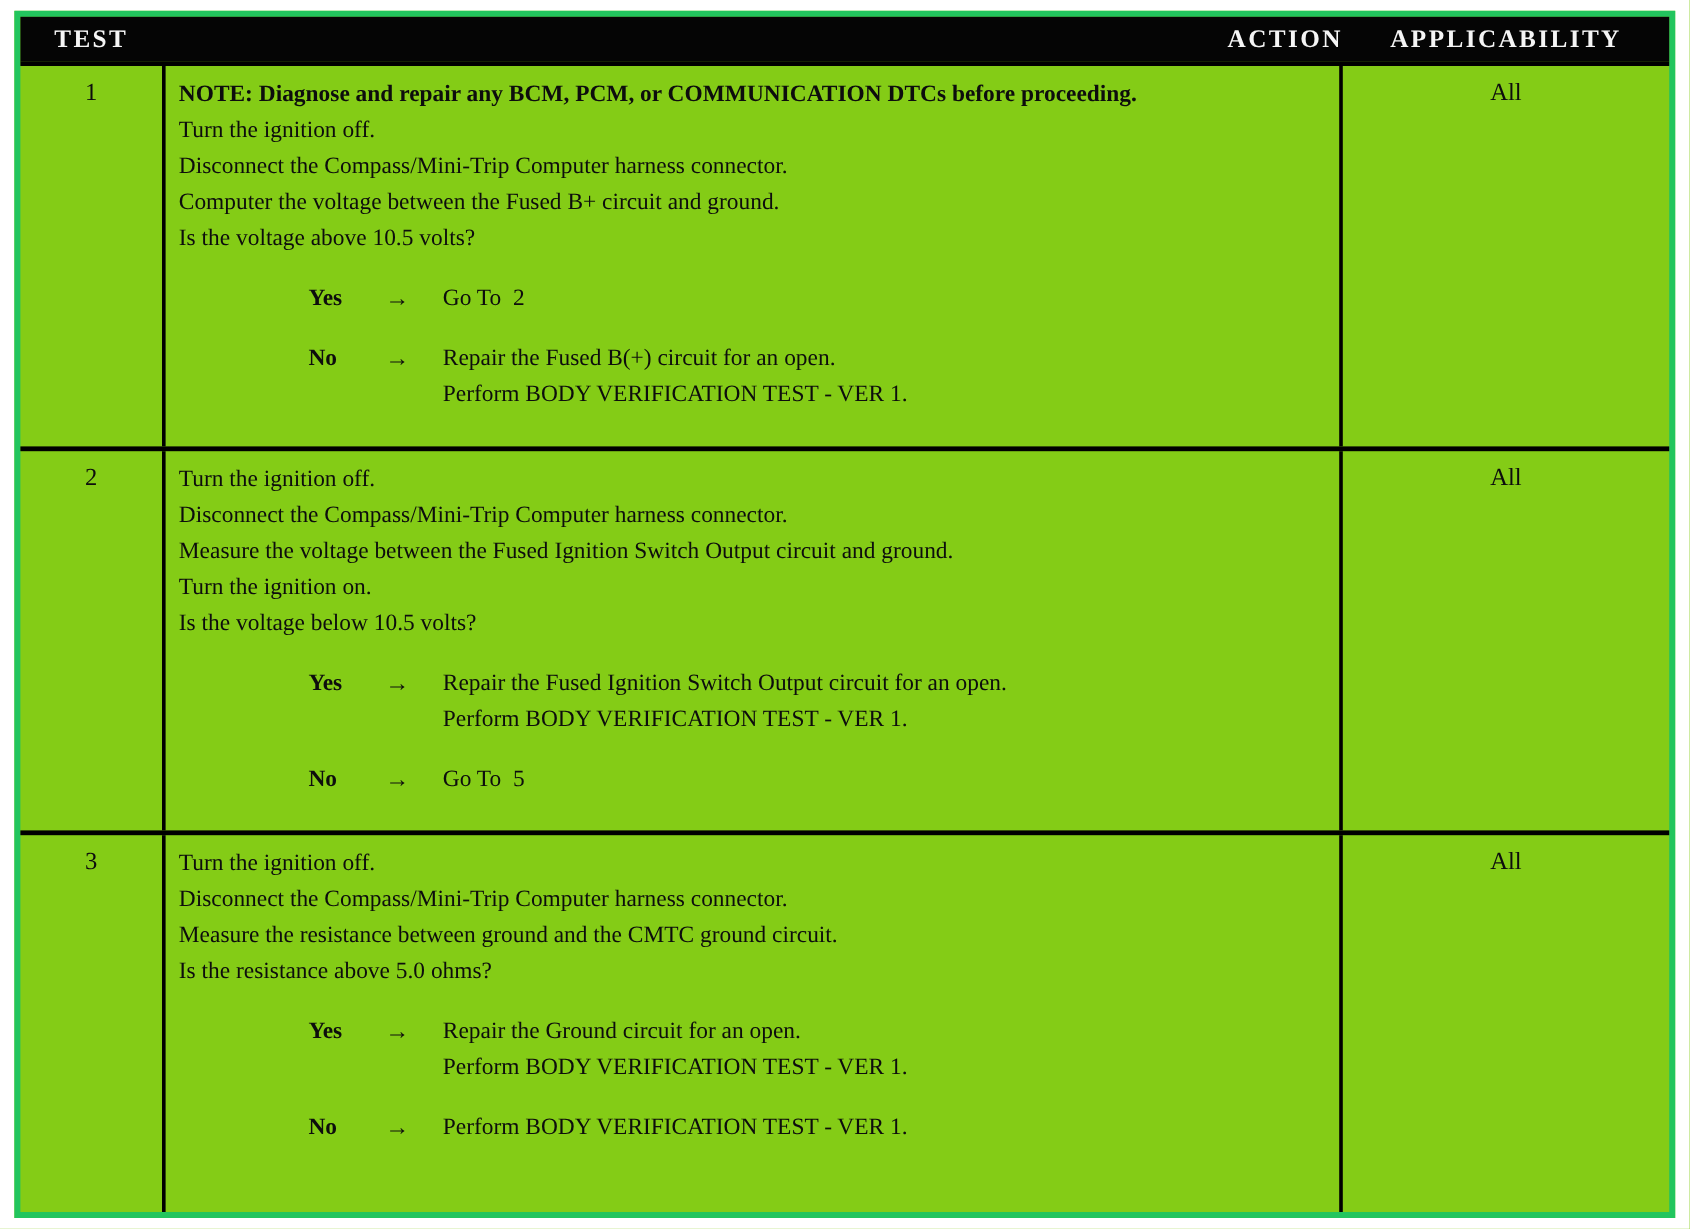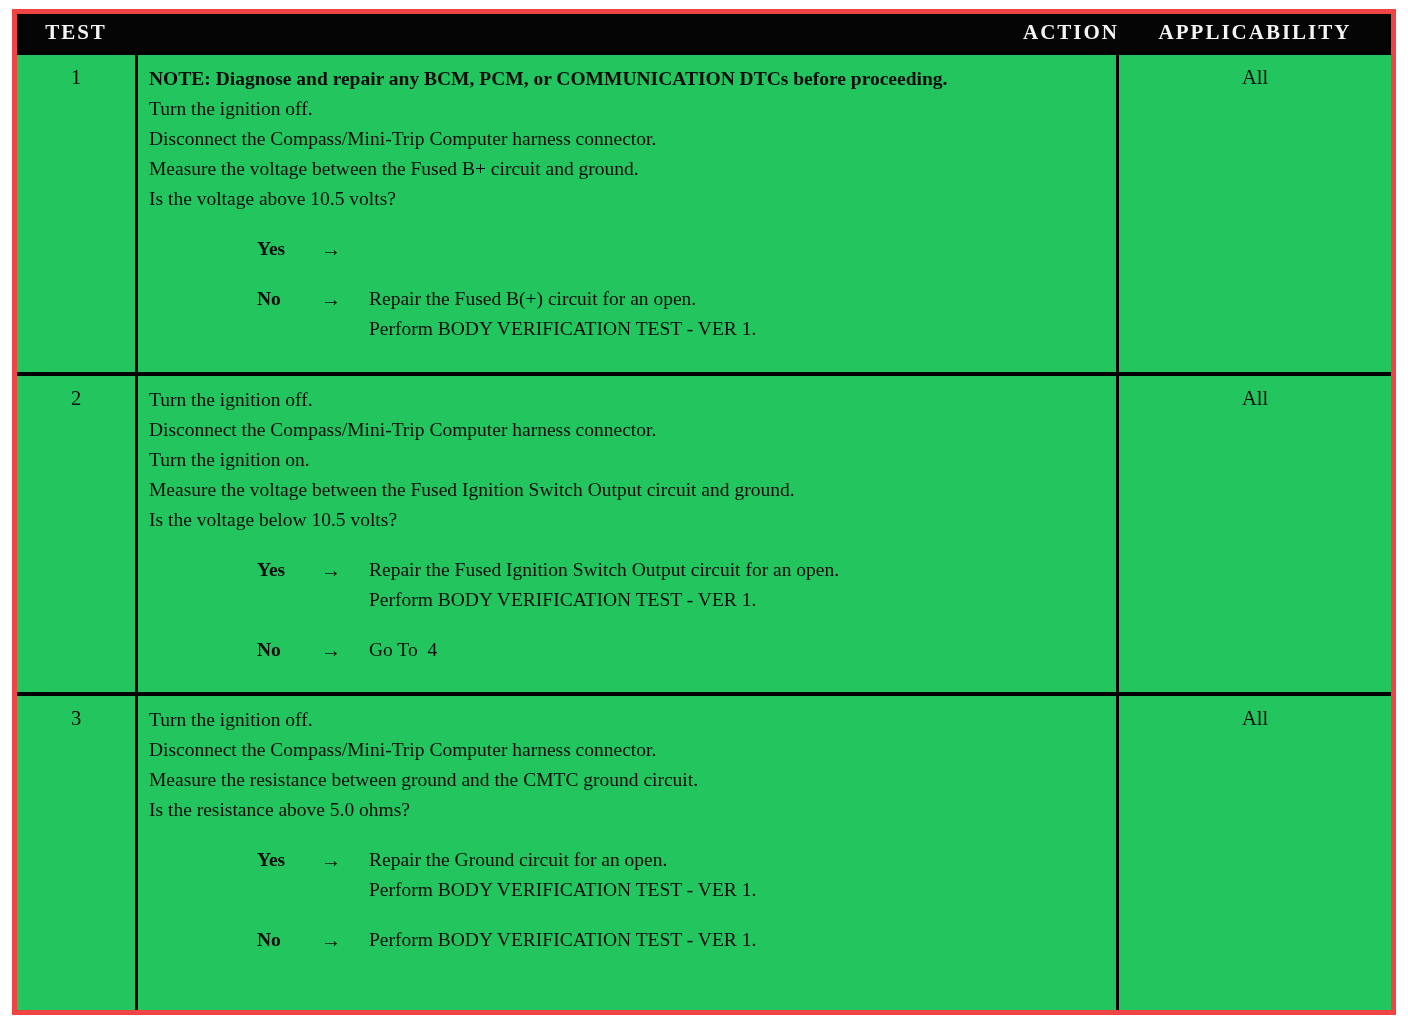--- a/index.html
+++ b/index.html
@@ -11,24 +11,24 @@
     overflow: hidden;
   }
   .page {
     width: 1408px;
     height: 1024px;
     padding: 9px 12px;
   }
   .doc-table {
     width: 100%;
     height: 1006px;
-    border: 5px solid #ef4444;
+    border: 5px solid #22c55e;
     display: flex;
     flex-direction: column;
-    background: #22c55e;
+    background: #84cc16;
   }
   .header-row {
     flex: 0 0 37px;
     display: flex;
     align-items: center;
     background: #050505;
     color: #f5f5f5;
     font-weight: bold;
     font-size: 21px;
     letter-spacing: 2px;
@@ -114,59 +114,62 @@
       <div class="col-action">ACTION</div>
       <div class="col-appl">APPLICABILITY</div>
     </div>
 
     <div class="body-row row-1">
       <div class="col-test">1</div>
       <div class="col-action">
         <p class="note">NOTE: Diagnose and repair any BCM, PCM, or COMMUNICATION DTCs before proceeding.</p>
         <p class="step">Turn the ignition off.</p>
         <p class="step">Disconnect the Compass/Mini-Trip Computer harness connector.</p>
-        <p class="step">Measure the voltage between the Fused B+ circuit and ground.</p>
+        <p class="step">Computer the voltage between the Fused B+ circuit and ground.</p>
         <p class="step">Is the voltage above 10.5 volts?</p>
         <div class="branch">
           <span class="branch-answer">Yes</span>
           <span class="branch-arrow">→</span>
+          <div class="branch-text">
+            <p class="branch-line">Go To  2</p>
+          </div>
         </div>
         <div class="branch">
           <span class="branch-answer">No</span>
           <span class="branch-arrow">→</span>
           <div class="branch-text">
             <p class="branch-line">Repair the Fused B(+) circuit for an open.</p>
             <p class="branch-line">Perform BODY VERIFICATION TEST - VER 1.</p>
           </div>
         </div>
       </div>
       <div class="col-appl">All</div>
     </div>
 
     <div class="body-row row-2">
       <div class="col-test">2</div>
       <div class="col-action">
         <p class="step">Turn the ignition off.</p>
         <p class="step">Disconnect the Compass/Mini-Trip Computer harness connector.</p>
+        <p class="step">Measure the voltage between the Fused Ignition Switch Output circuit and ground.</p>
         <p class="step">Turn the ignition on.</p>
-        <p class="step">Measure the voltage between the Fused Ignition Switch Output circuit and ground.</p>
         <p class="step">Is the voltage below 10.5 volts?</p>
         <div class="branch">
           <span class="branch-answer">Yes</span>
           <span class="branch-arrow">→</span>
           <div class="branch-text">
             <p class="branch-line">Repair the Fused Ignition Switch Output circuit for an open.</p>
             <p class="branch-line">Perform BODY VERIFICATION TEST - VER 1.</p>
           </div>
         </div>
         <div class="branch">
           <span class="branch-answer">No</span>
           <span class="branch-arrow">→</span>
           <div class="branch-text">
-            <p class="branch-line">Go To  4</p>
+            <p class="branch-line">Go To  5</p>
           </div>
         </div>
       </div>
       <div class="col-appl">All</div>
     </div>
 
     <div class="body-row row-3">
       <div class="col-test">3</div>
       <div class="col-action">
         <p class="step">Turn the ignition off.</p>

